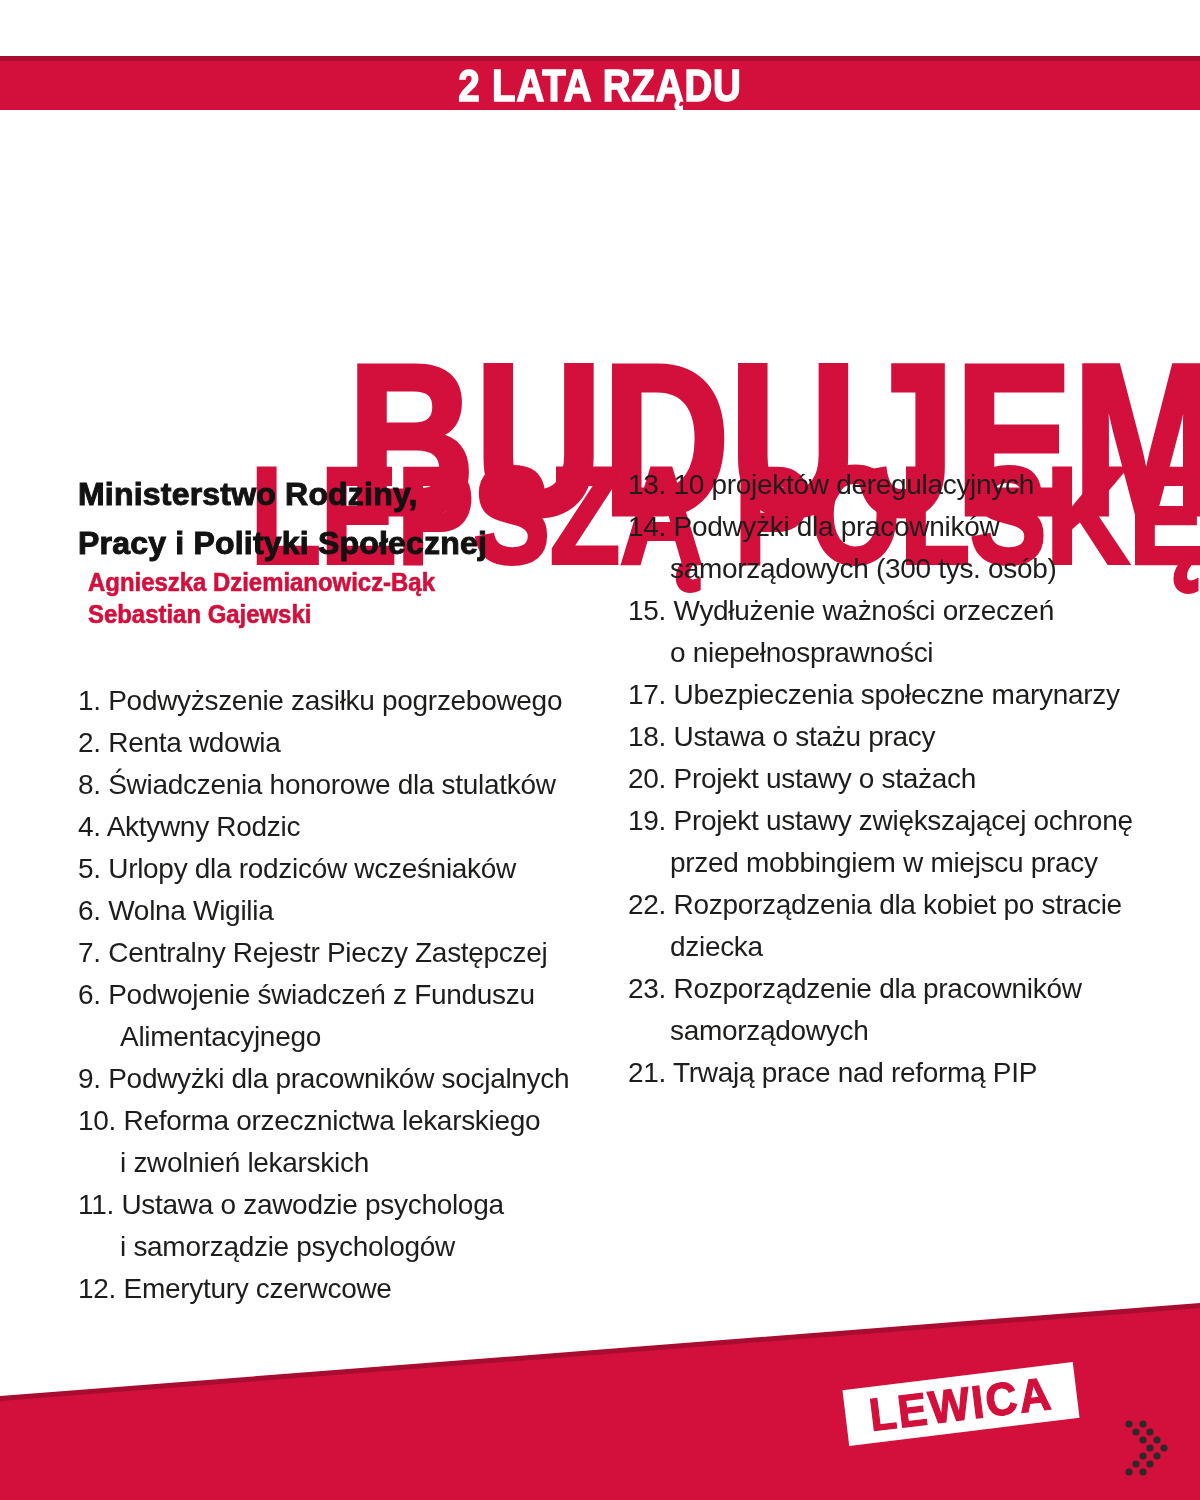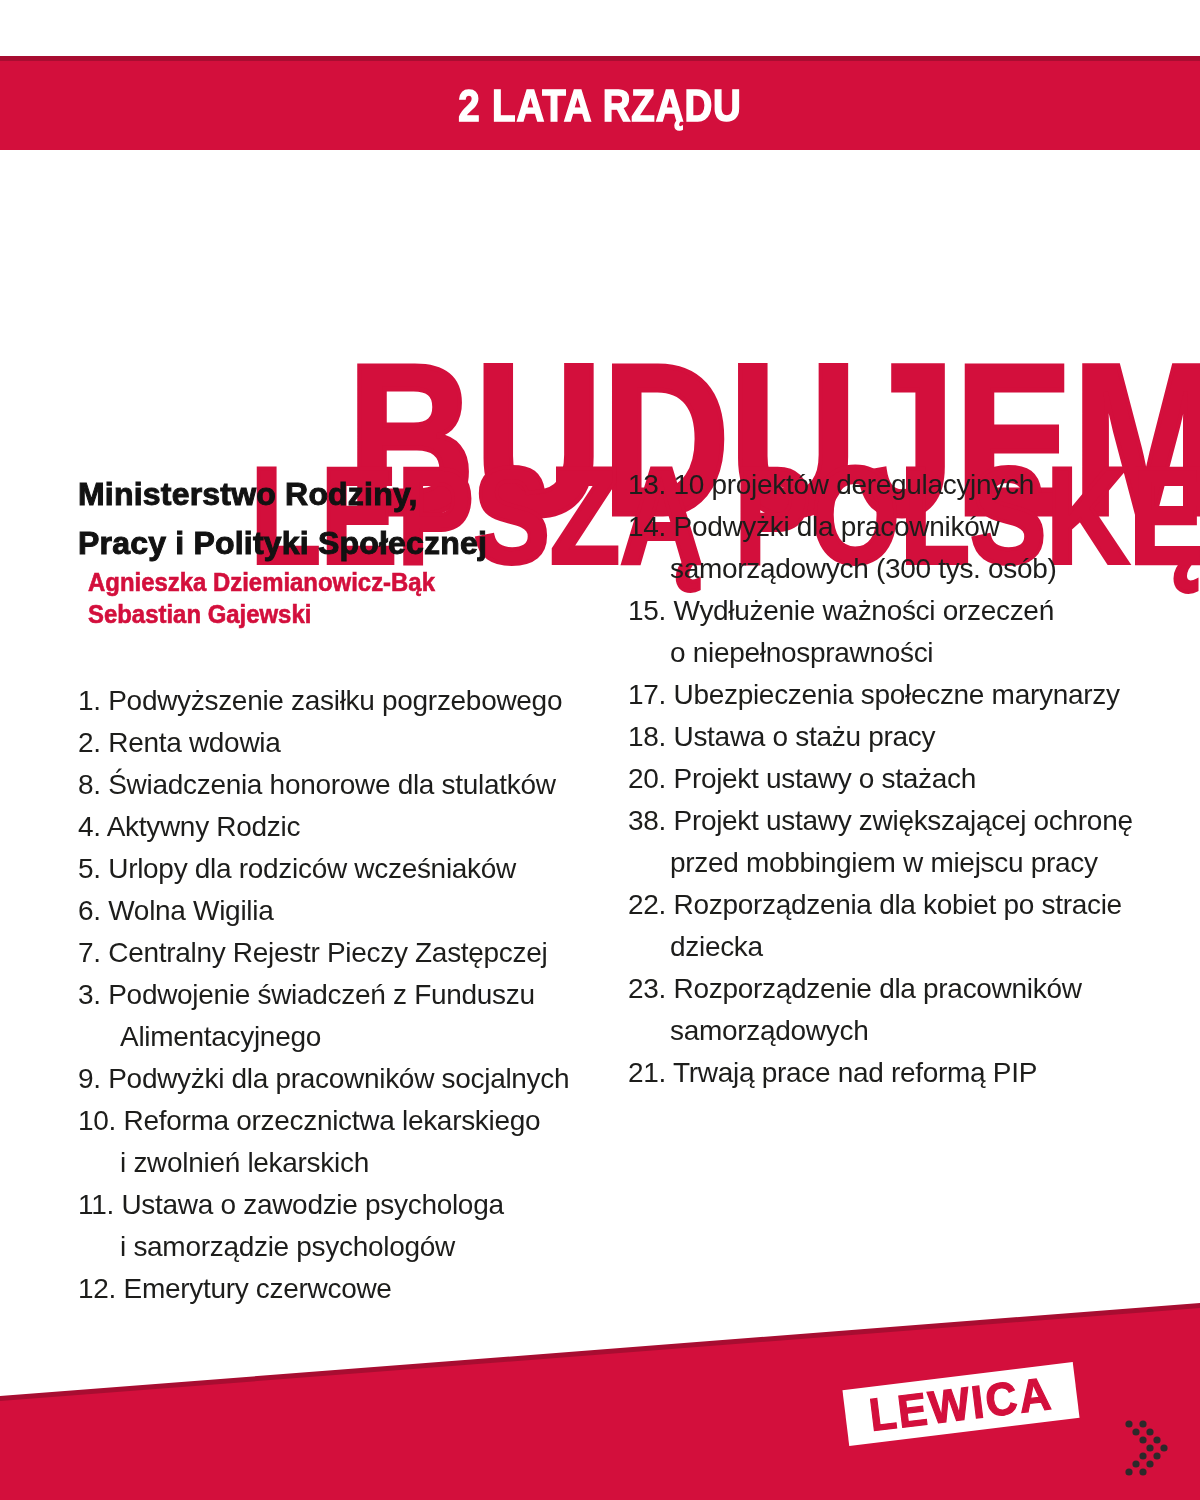--- a/index.html
+++ b/index.html
@@ -4,21 +4,21 @@
 <style>
   html,body{margin:0;padding:0;}
   body{
     width:1200px;height:1500px;background:#ffffff;overflow:hidden;
     font-family:"Liberation Sans","DejaVu Sans",sans-serif;
   }
   .canvas{position:relative;width:1200px;height:1500px;background:#ffffff;overflow:hidden;}
 
   
   .banner{
-    position:absolute;left:0;top:56px;width:1200px;height:94px;
+    position:absolute;left:0;top:56px;width:1200px;height:54px;
     background:#d30f3c;border-top:5px solid #a80d31;box-sizing:border-box;
     display:flex;align-items:center;justify-content:center;
   }
   .banner span{
     display:inline-block;color:#ffffff;font-weight:bold;font-size:44px;line-height:1;
     letter-spacing:1px;transform:scaleX(0.875);transform-origin:center;
     -webkit-text-stroke:1.5px #ffffff;white-space:pre;
   }
 
   
@@ -91,40 +91,40 @@
   </div>
 
   <ul class="list list-left">
     <li>1. Podwyższenie zasiłku pogrzebowego</li>
     <li>2. Renta wdowia</li>
     <li>8. Świadczenia honorowe dla stulatków</li>
     <li>4. Aktywny Rodzic</li>
     <li>5. Urlopy dla rodziców wcześniaków</li>
     <li>6. Wolna Wigilia</li>
     <li>7. Centralny Rejestr Pieczy Zastępczej</li>
-    <li>3. Podwojenie świadczeń z Funduszu
+    <li>6. Podwojenie świadczeń z Funduszu
 Alimentacyjnego</li>
     <li>9. Podwyżki dla pracowników socjalnych</li>
     <li>10. Reforma orzecznictwa lekarskiego
 i zwolnień lekarskich</li>
     <li>11. Ustawa o zawodzie psychologa
 i samorządzie psychologów</li>
     <li>12. Emerytury czerwcowe</li>
   </ul>
 
   <ul class="list list-right">
     <li>13. 10 projektów deregulacyjnych</li>
     <li>14. Podwyżki dla pracowników
 samorządowych (300 tys. osób)</li>
     <li>15. Wydłużenie ważności orzeczeń
 o niepełnosprawności</li>
     <li>17. Ubezpieczenia społeczne marynarzy</li>
     <li>18. Ustawa o stażu pracy</li>
     <li>20. Projekt ustawy o stażach</li>
-    <li>38. Projekt ustawy zwiększającej ochronę
+    <li>19. Projekt ustawy zwiększającej ochronę
 przed mobbingiem w miejscu pracy</li>
     <li>22. Rozporządzenia dla kobiet po stracie
 dziecka</li>
     <li>23. Rozporządzenie dla pracowników
 samorządowych</li>
     <li>21. Trwają prace nad reformą PIP</li>
   </ul>
 
   <svg class="footer-svg" viewBox="0 0 1200 270" preserveAspectRatio="none">
     <polygon points="0,170 1200,77 1200,270 0,270" fill="#d30f3c"></polygon>

